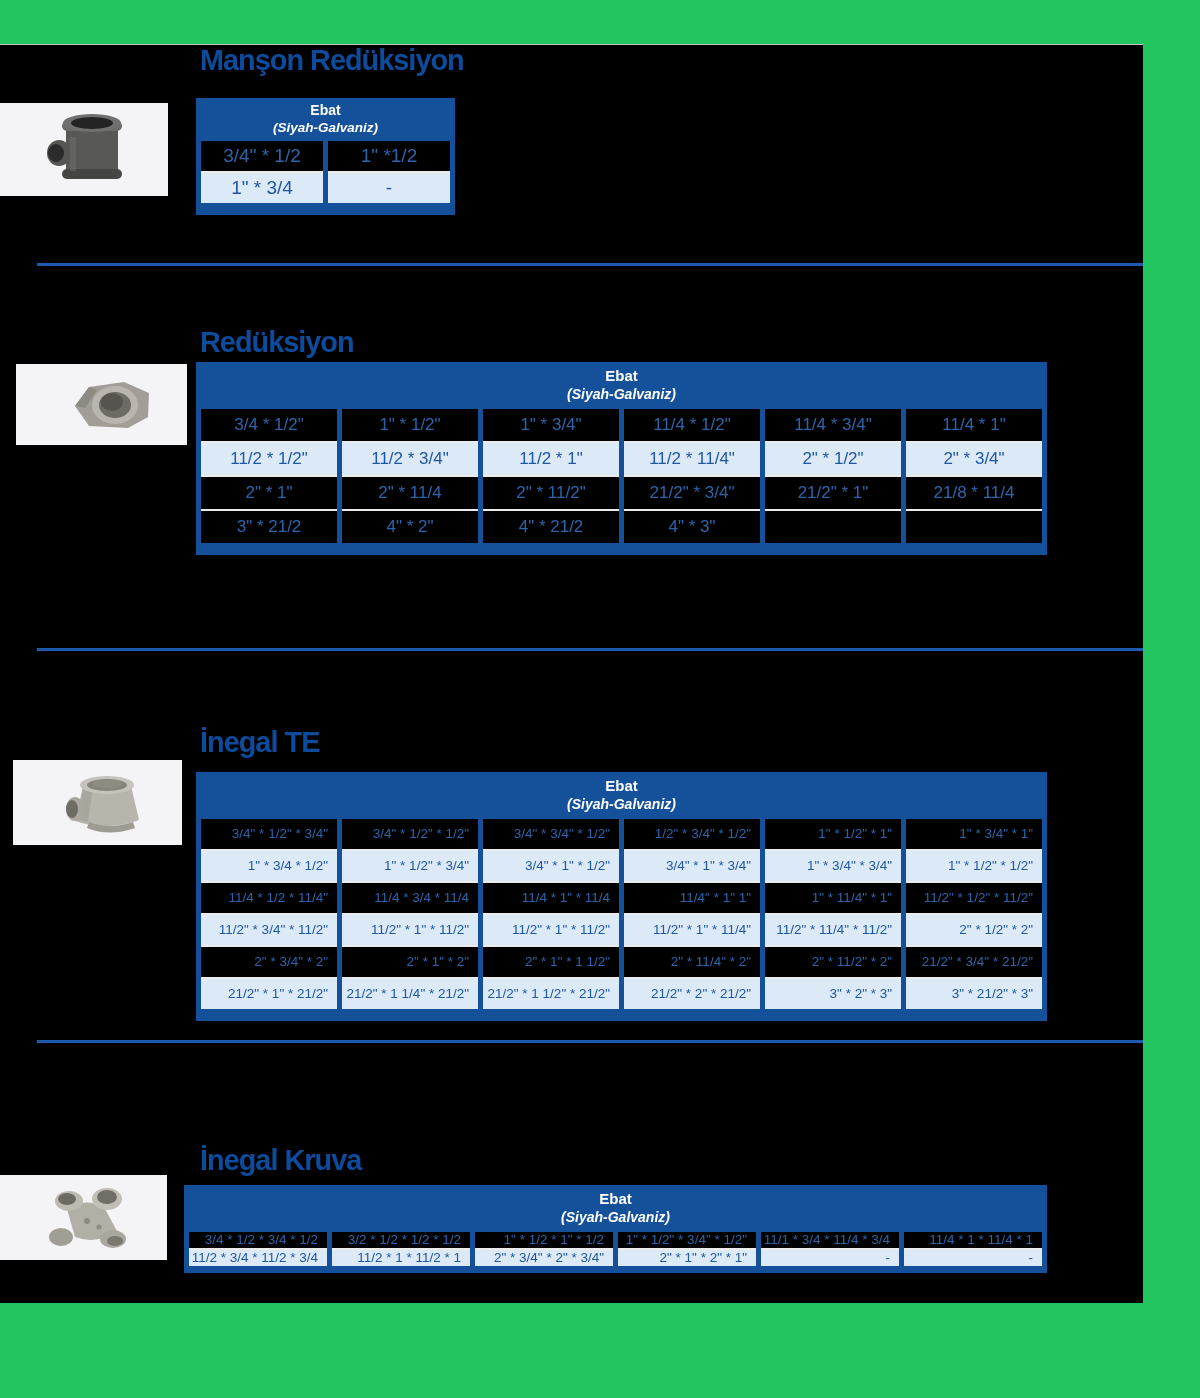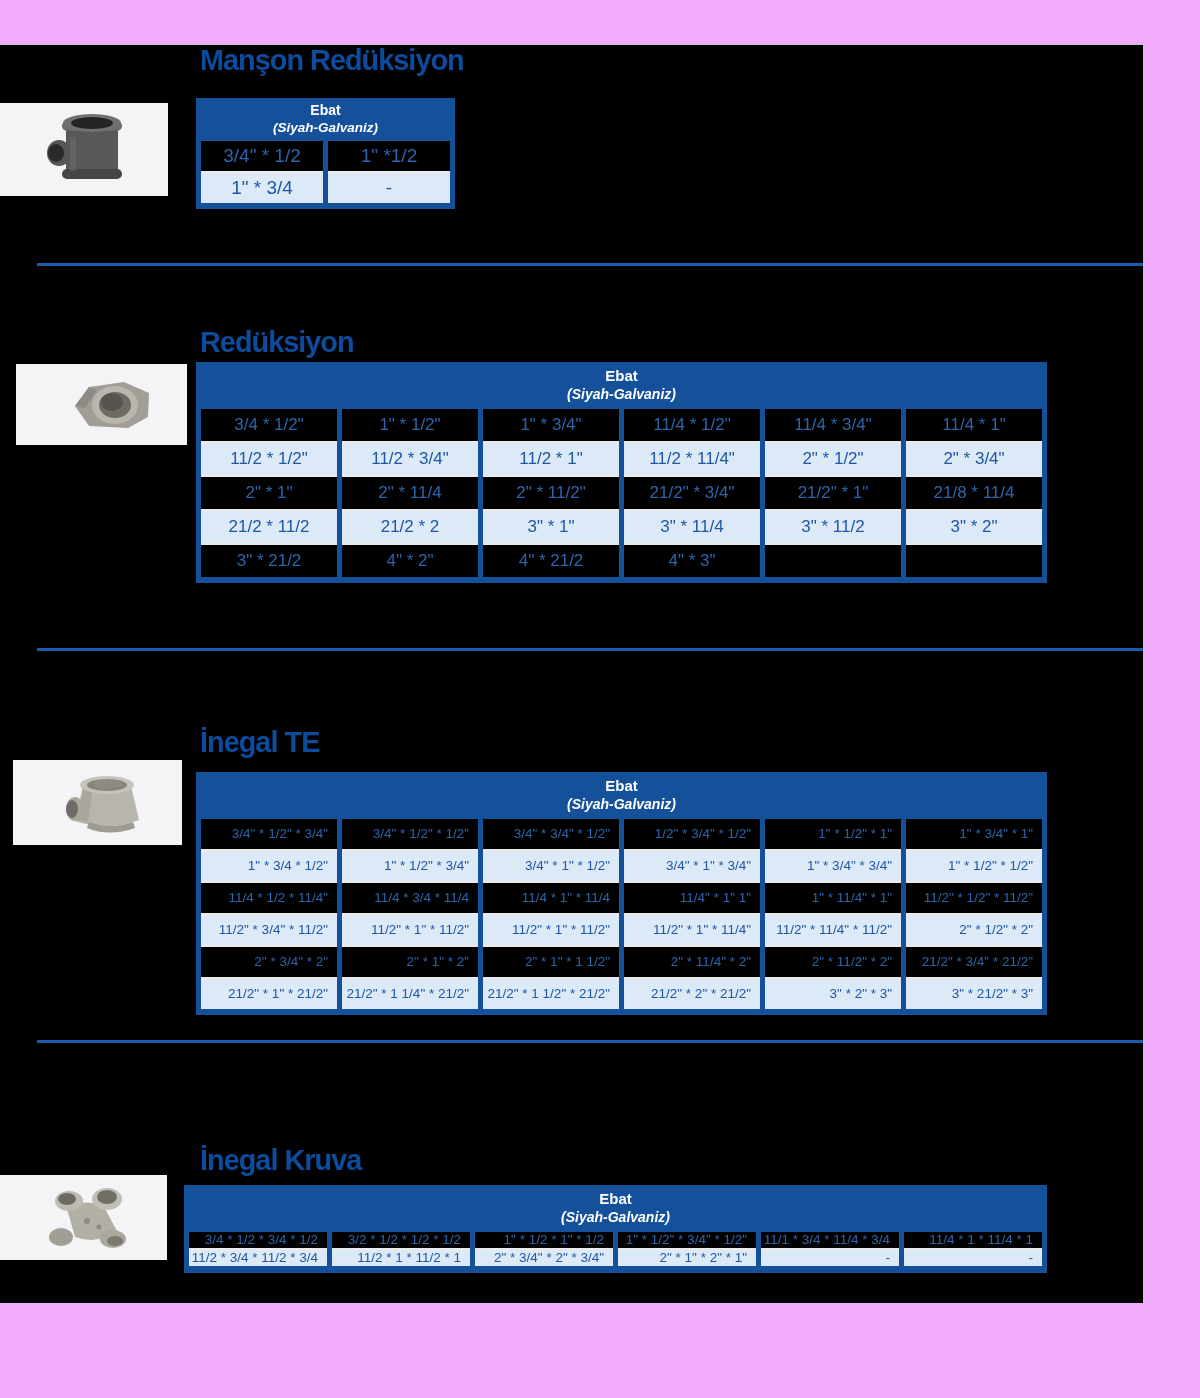--- a/index.html
+++ b/index.html
@@ -1,25 +1,25 @@
 <!DOCTYPE html>
 <html><head>
 <meta charset="utf-8">
 <style>
   html,body{margin:0;padding:0;background:#ffffff;}
-  .canvas{position:relative;width:1200px;height:1398px;background:#f0abfc;overflow:hidden;
+  .canvas{position:relative;width:1200px;height:1398px;background:#22c55e;overflow:hidden;
           font-family:"Liberation Sans",sans-serif;}
   .black-area{position:absolute;left:0;top:44px;width:1143px;height:1258px;background:#000000;
               border-top:1px solid #c6c6c6;}
   .divider{position:absolute;left:37px;width:1106px;height:3px;background:#1d59ae;}
   .title{position:absolute;margin:0;color:#0d4b9c;font-weight:700;font-size:30px;line-height:1.05;
          letter-spacing:-1px;transform:scaleX(.96);transform-origin:left center;white-space:nowrap;}
   .imgbox{position:absolute;background:#f4f4f6;display:flex;align-items:center;justify-content:center;}
   .imgbox svg{display:block;}
-  .tbl{position:absolute;background:#15519b;box-sizing:border-box;padding:0 5px 6px 5px;}
+  .tbl{position:absolute;background:#15519b;box-sizing:border-box;padding:0 5px 12px 5px;}
   .thead{color:#ffffff;text-align:center;font-weight:700;padding:5px 0 6px 0;}
   .thead .l1{font-size:15px;line-height:1.25;}
   .thead .l2{font-size:14px;line-height:1.2;font-style:italic;}
   .tbody{display:flex;flex-direction:column;}
   .row{display:flex;gap:5px;}
   .row + .row .cell{border-top:2px solid #ebebeb;}
   .cell{flex:1;display:flex;align-items:center;background:#000000;color:#2d64aa;white-space:nowrap;overflow:hidden;}
   .row.light .cell{background:#dce9f7;color:#1f57a3;}
   .align-center .cell{justify-content:center;}
   .align-right .cell{justify-content:flex-end;padding-right:9px;}
@@ -112,28 +112,20 @@
           <div class="cell">2" * 3/4"</div>
         </div>
         <div class="row dark">
           <div class="cell">2" * 1"</div>
           <div class="cell">2" * 11/4</div>
           <div class="cell">2" * 11/2"</div>
           <div class="cell">21/2" * 3/4"</div>
           <div class="cell">21/2" * 1"</div>
           <div class="cell">21/8 * 11/4</div>
         </div>
-        <div class="row light">
-          <div class="cell">21/2 * 11/2</div>
-          <div class="cell">21/2 * 2</div>
-          <div class="cell">3" * 1"</div>
-          <div class="cell">3" * 11/4</div>
-          <div class="cell">3" * 11/2</div>
-          <div class="cell">3" * 2"</div>
-        </div>
         <div class="row dark">
           <div class="cell">3" * 21/2</div>
           <div class="cell">4" * 2"</div>
           <div class="cell">4" * 21/2</div>
           <div class="cell">4" * 3"</div>
           <div class="cell"></div>
           <div class="cell"></div>
         </div>
       </div>
   </div>

